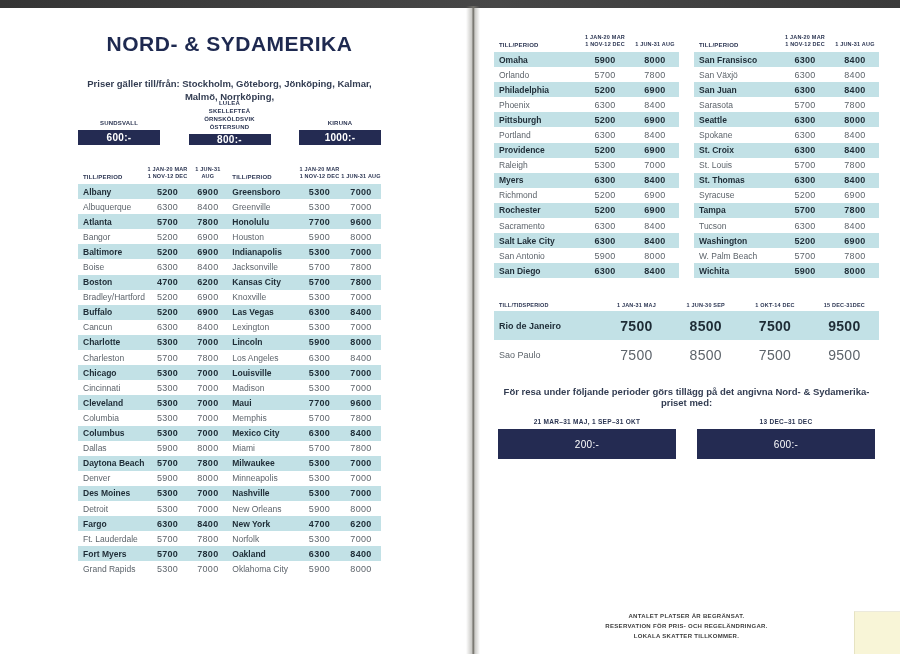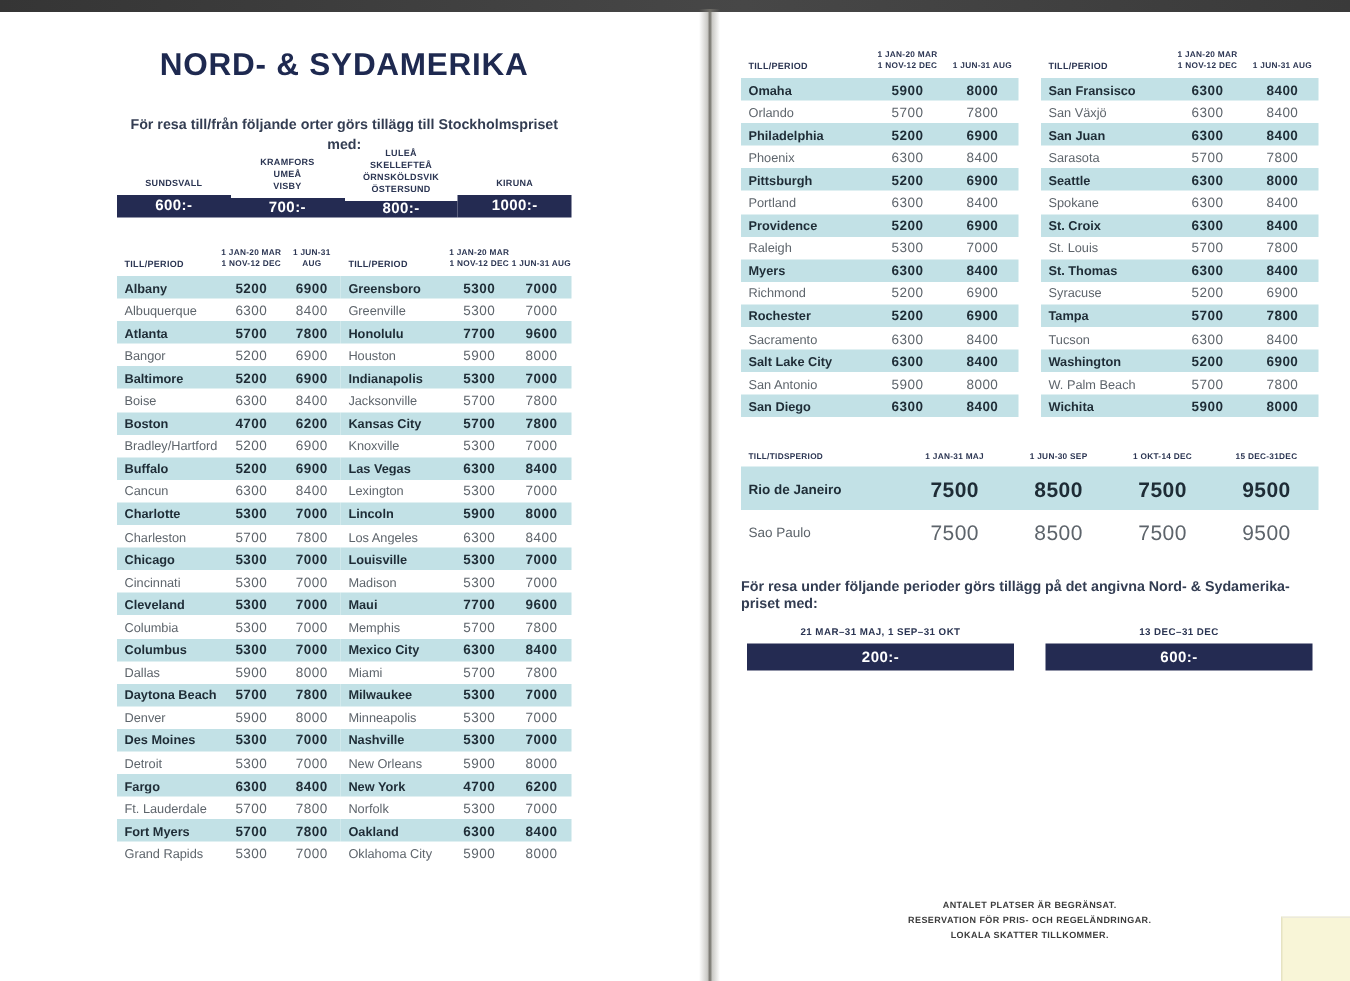--- a/index.html
+++ b/index.html
@@ -65,54 +65,48 @@
   .ptable5{margin-top:20px;}
   .thead5{display:grid;grid-template-columns:28% 18% 18% 18% 18%;align-items:end;height:13px;
     padding-bottom:3px;}
   .thead5 span{font-size:5.5px;font-weight:bold;color:var(--head-ink);text-align:center;letter-spacing:.2px;}
   .thead5 span:first-child{text-align:left;padding-left:5px;}
   .trow.g5{grid-template-columns:28% 18% 18% 18% 18%;height:29px;}
   .trow.g5 .num{font-size:14px;}
   .trow.g5 .city{font-size:9px;}
 
   
-  .intro2{margin-top:17px;text-align:left;font-size:9.5px;font-weight:bold;color:#333d52;}
+  .intro2{margin-top:17px;text-align:center;font-size:9.5px;font-weight:bold;color:#333d52;}
   .period-row{display:flex;justify-content:space-between;margin-top:10px;padding:0 4px;}
   .period{width:178px;display:flex;flex-direction:column;}
   .period-label{text-align:center;font-size:6.5px;font-weight:bold;color:var(--head-ink);
     margin-bottom:4px;letter-spacing:.3px;}
-  .period-bar{height:18px;background:var(--navy);color:#fff;font-weight:bold;font-size:10px;
+  .period-bar{height:30px;background:var(--navy);color:#fff;font-weight:normal;font-size:10px;
     display:flex;align-items:center;justify-content:center;letter-spacing:.3px;}
 
   .fineprint{margin-top:152px;text-align:center;font-size:6px;font-weight:bold;color:#3c3c3c;
     line-height:10px;letter-spacing:.3px;}
 </style>
 </head>
 <body>
 
 <div class="scan">
   <div class="top-band"></div>
 
   <div class="page page-left">
     <div class="title">NORD- &amp; SYDAMERIKA</div>
 
     <div class="intro">
-      <div>För resa till/från följande orter görs tillägg till Stockholmspriset med:</div>
+      <div>Priser gäller till/från: Stockholm, Göteborg, Jönköping, Kalmar, Malmö, Norrköping,</div>
     </div>
 
     <div class="supp-row">
       <div class="supp">
         <div class="supp-label">SUNDSVALL</div>
         <div class="supp-bar">600:-</div>
-      </div>
-      <div class="supp">
-        <div class="supp-label">KRAMFORS
-UMEÅ
-VISBY</div>
-        <div class="supp-bar">700:-</div>
       </div>
       <div class="supp">
         <div class="supp-label">LULEÅ
 SKELLEFTEÅ
 ÖRNSKÖLDSVIK
 ÖSTERSUND</div>
         <div class="supp-bar">800:-</div>
       </div>
       <div class="supp">
         <div class="supp-label">KIRUNA</div>

